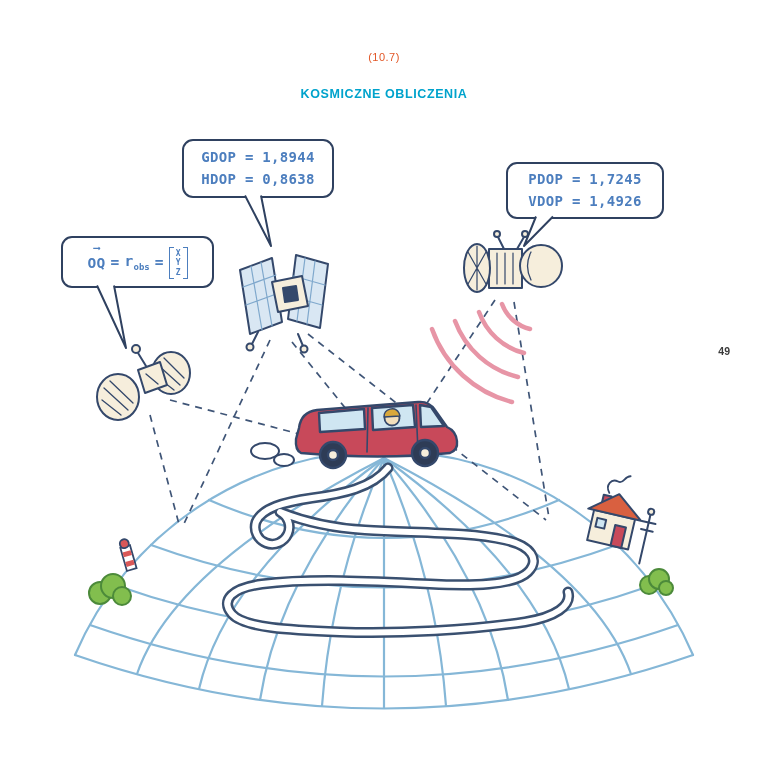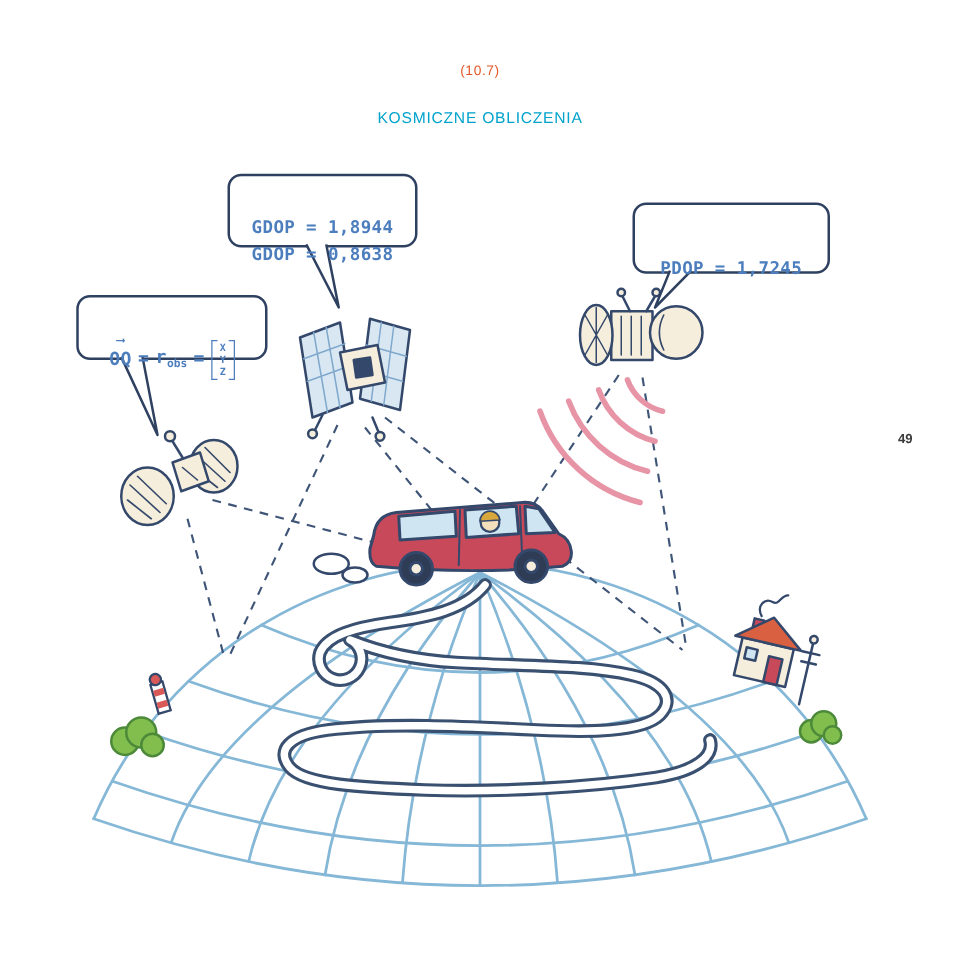--- a/index.html
+++ b/index.html
@@ -6,30 +6,30 @@
   .page{
     position:relative;width:768px;height:768px;background:#ffffff;
     font-family:"Liberation Sans",sans-serif;overflow:hidden;
   }
   .section-number{
     position:absolute;top:51px;left:0;right:0;text-align:center;
     color:#E25727;font-size:11px;letter-spacing:.5px;
   }
   .page-title{
     position:absolute;top:87px;left:0;right:0;text-align:center;
-    color:#00A3CC;font-size:12.5px;font-weight:normal;letter-spacing:.6px;
+    color:#00A3CC;font-size:12.5px;font-weight:bold;letter-spacing:.6px;
   }
   .page-number{
     position:absolute;top:345px;right:38px;color:#3a3a3a;font-size:10.5px;font-weight:bold;
   }
   svg.illustration{position:absolute;left:0;top:0;}
   .bubble-text{
     position:absolute;display:flex;flex-direction:column;align-items:center;justify-content:center;
     color:#4C7EBE;font-family:"DejaVu Sans Mono",monospace;font-weight:bold;
-    font-size:14px;letter-spacing:.3px;line-height:1.55;margin-top:25px;
+    font-size:14px;letter-spacing:.3px;line-height:1.55;
   }
   .bubble-top{left:183px;top:140px;width:150px;height:57px;}
   .bubble-right{left:507px;top:163px;width:156px;height:55px;border-radius:12px;}
   .bubble-formula{left:62px;top:237px;width:151px;height:50px;flex-direction:row;gap:5px;font-size:14.5px;}
   .vec{position:relative;padding-top:3px;}
   .vec-arrow{position:absolute;top:-9px;left:0;right:0;text-align:center;font-size:10px;letter-spacing:0;}
   .robs sub{font-size:9px;letter-spacing:0;text-align:center;}
   .matrix{display:flex;align-items:stretch;height:32px;margin-top:2px;}
   .br{width:4px;}
   .br-l{border:1.6px solid #4C7EBE;border-right:none;}
@@ -179,25 +179,26 @@
       <circle cx="425" cy="453" r="5" fill="#F6EEDC"></circle>
     </g>
   </svg>
 
   <div class="section-number">(10.7)</div>
   <div class="page-title">KOSMICZNE OBLICZENIA</div>
   <div class="page-number">49</div>
 
   <div class="bubble-text bubble-top">
     <div>GDOP = 1,8944</div>
-    <div>GDOP = 0,8638</div>
+    <div>HDOP = 0,8638</div>
   </div>
 
   <div class="bubble-text bubble-right">
     <div>PDOP = 1,7245</div>
+    <div>VDOP = 1,4926</div>
   </div>
 
   <div class="bubble-text bubble-formula">
     <span class="vec">
       <span class="vec-arrow">⟶</span>
       <span>OQ</span>
     </span>
     <span>=</span>
     <span class="robs"><span>r</span><sub>obs</sub></span>
     <span>=</span>

